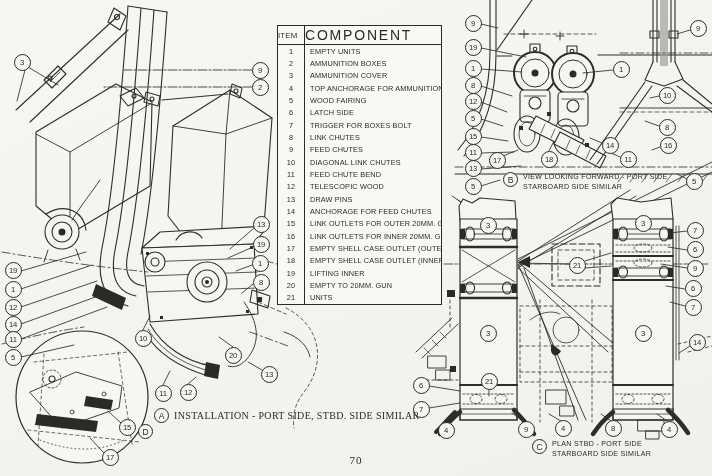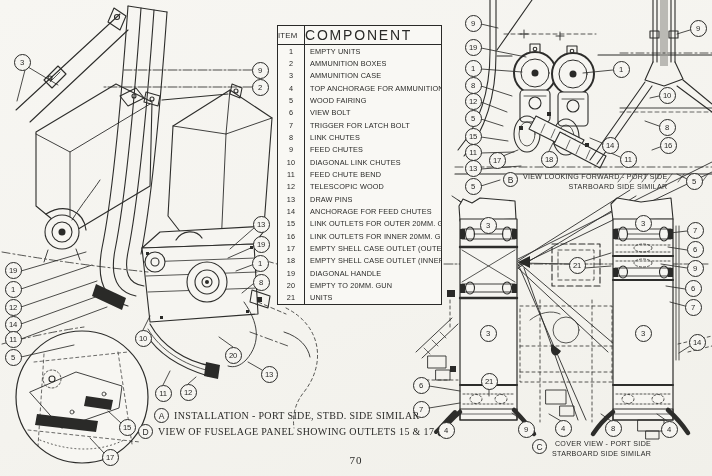--- a/index.html
+++ b/index.html
@@ -37,21 +37,21 @@
   }
 
   
   .cap{ position:absolute; z-index:5; display:flex; align-items:center; gap:5px; white-space:nowrap; }
   .cap-circle{
     box-sizing:border-box; width:15px; height:15px; border:1.3px solid var(--ink); border-radius:50%;
     display:flex; align-items:center; justify-content:center; font-size:8.5px; flex:0 0 auto;
     background:var(--paper);
   }
   .cap-text{ font-size:10px; letter-spacing:.35px;font-family:Liberation Serif, serif; }
-  .cap-lines{ text-align:right; font-size:7.1px; letter-spacing:.3px; line-height:10px; }
+  .cap-lines{ text-align:left; font-size:7.1px; letter-spacing:.3px; line-height:10px; }
   .cap-b{ left:503px; top:172px; align-items:flex-start; }
   .cap-c{ left:532px; top:439px; align-items:flex-start; }
   .cap-a{ left:154px; top:408px; }
   .cap-d{ left:138px; top:424px; }
   .page-num{
     position:absolute; left:340px; top:454px; width:32px; text-align:center; z-index:5;
     font-family:"Liberation Serif", serif; font-size:11px; letter-spacing:1px;
   }
 </style>
 </head>
@@ -369,37 +369,37 @@
           <tr>
             <td class="c-item">1</td>
             <td class="c-name">EMPTY UNITS</td>
           </tr>
           <tr>
             <td class="c-item">2</td>
             <td class="c-name">AMMUNITION BOXES</td>
           </tr>
           <tr>
             <td class="c-item">3</td>
-            <td class="c-name">AMMUNITION CASE</td>
+            <td class="c-name">AMMUNITION COVER</td>
           </tr>
           <tr>
             <td class="c-item">4</td>
             <td class="c-name">TOP ANCHORAGE FOR AMMUNITION BOX</td>
           </tr>
           <tr>
             <td class="c-item">5</td>
             <td class="c-name">WOOD FAIRING</td>
           </tr>
           <tr>
             <td class="c-item">6</td>
-            <td class="c-name">VIEW BOLT</td>
+            <td class="c-name">LATCH SIDE</td>
           </tr>
           <tr>
             <td class="c-item">7</td>
-            <td class="c-name">TRIGGER FOR LATCH BOLT</td>
+            <td class="c-name">TRIGGER FOR BOXES BOLT</td>
           </tr>
           <tr>
             <td class="c-item">8</td>
             <td class="c-name">LINK CHUTES</td>
           </tr>
           <tr>
             <td class="c-item">9</td>
             <td class="c-name">FEED CHUTES</td>
           </tr>
           <tr>
@@ -433,21 +433,21 @@
           <tr>
             <td class="c-item">17</td>
             <td class="c-name">EMPTY SHELL CASE OUTLET (OUTER)</td>
           </tr>
           <tr>
             <td class="c-item">18</td>
             <td class="c-name">EMPTY SHELL CASE OUTLET (INNER)</td>
           </tr>
           <tr>
             <td class="c-item">19</td>
-            <td class="c-name">DIAGONAL HANDLE</td>
+            <td class="c-name">LIFTING INNER</td>
           </tr>
           <tr>
             <td class="c-item">20</td>
             <td class="c-name">EMPTY TO 20MM. GUN</td>
           </tr>
           <tr>
             <td class="c-item">21</td>
             <td class="c-name">UNITS</td>
           </tr>
         </tbody>
@@ -520,29 +520,28 @@
     <span class="cap-circle">B</span>
     <span class="cap-lines">
       <span>VIEW LOOKING FORWARD - PORT SIDE</span><br>
       <span>STARBOARD SIDE SIMILAR</span>
     </span>
   </div>
 
   <div class="cap cap-c">
     <span class="cap-circle">C</span>
     <span class="cap-lines">
-      <span>COVER VIEW - PORT SIDE</span><br>
+      <span>PLAN STBD - PORT SIDE</span><br>
       <span>STARBOARD SIDE SIMILAR</span>
     </span>
   </div>
 
   <div class="cap cap-a">
     <span class="cap-circle">A</span>
     <span class="cap-text">INSTALLATION - PORT SIDE, STBD. SIDE SIMILAR</span>
   </div>
 
   <div class="cap cap-d">
     <span class="cap-circle">D</span>
-    <span class="cap-text">VIEW OF FUSELAGE PANEL SHOWING OUTLETS 15 &amp; 17</span>
   </div>
 
   <div class="page-num">70</div>
 </div>
 
 </body></html>

